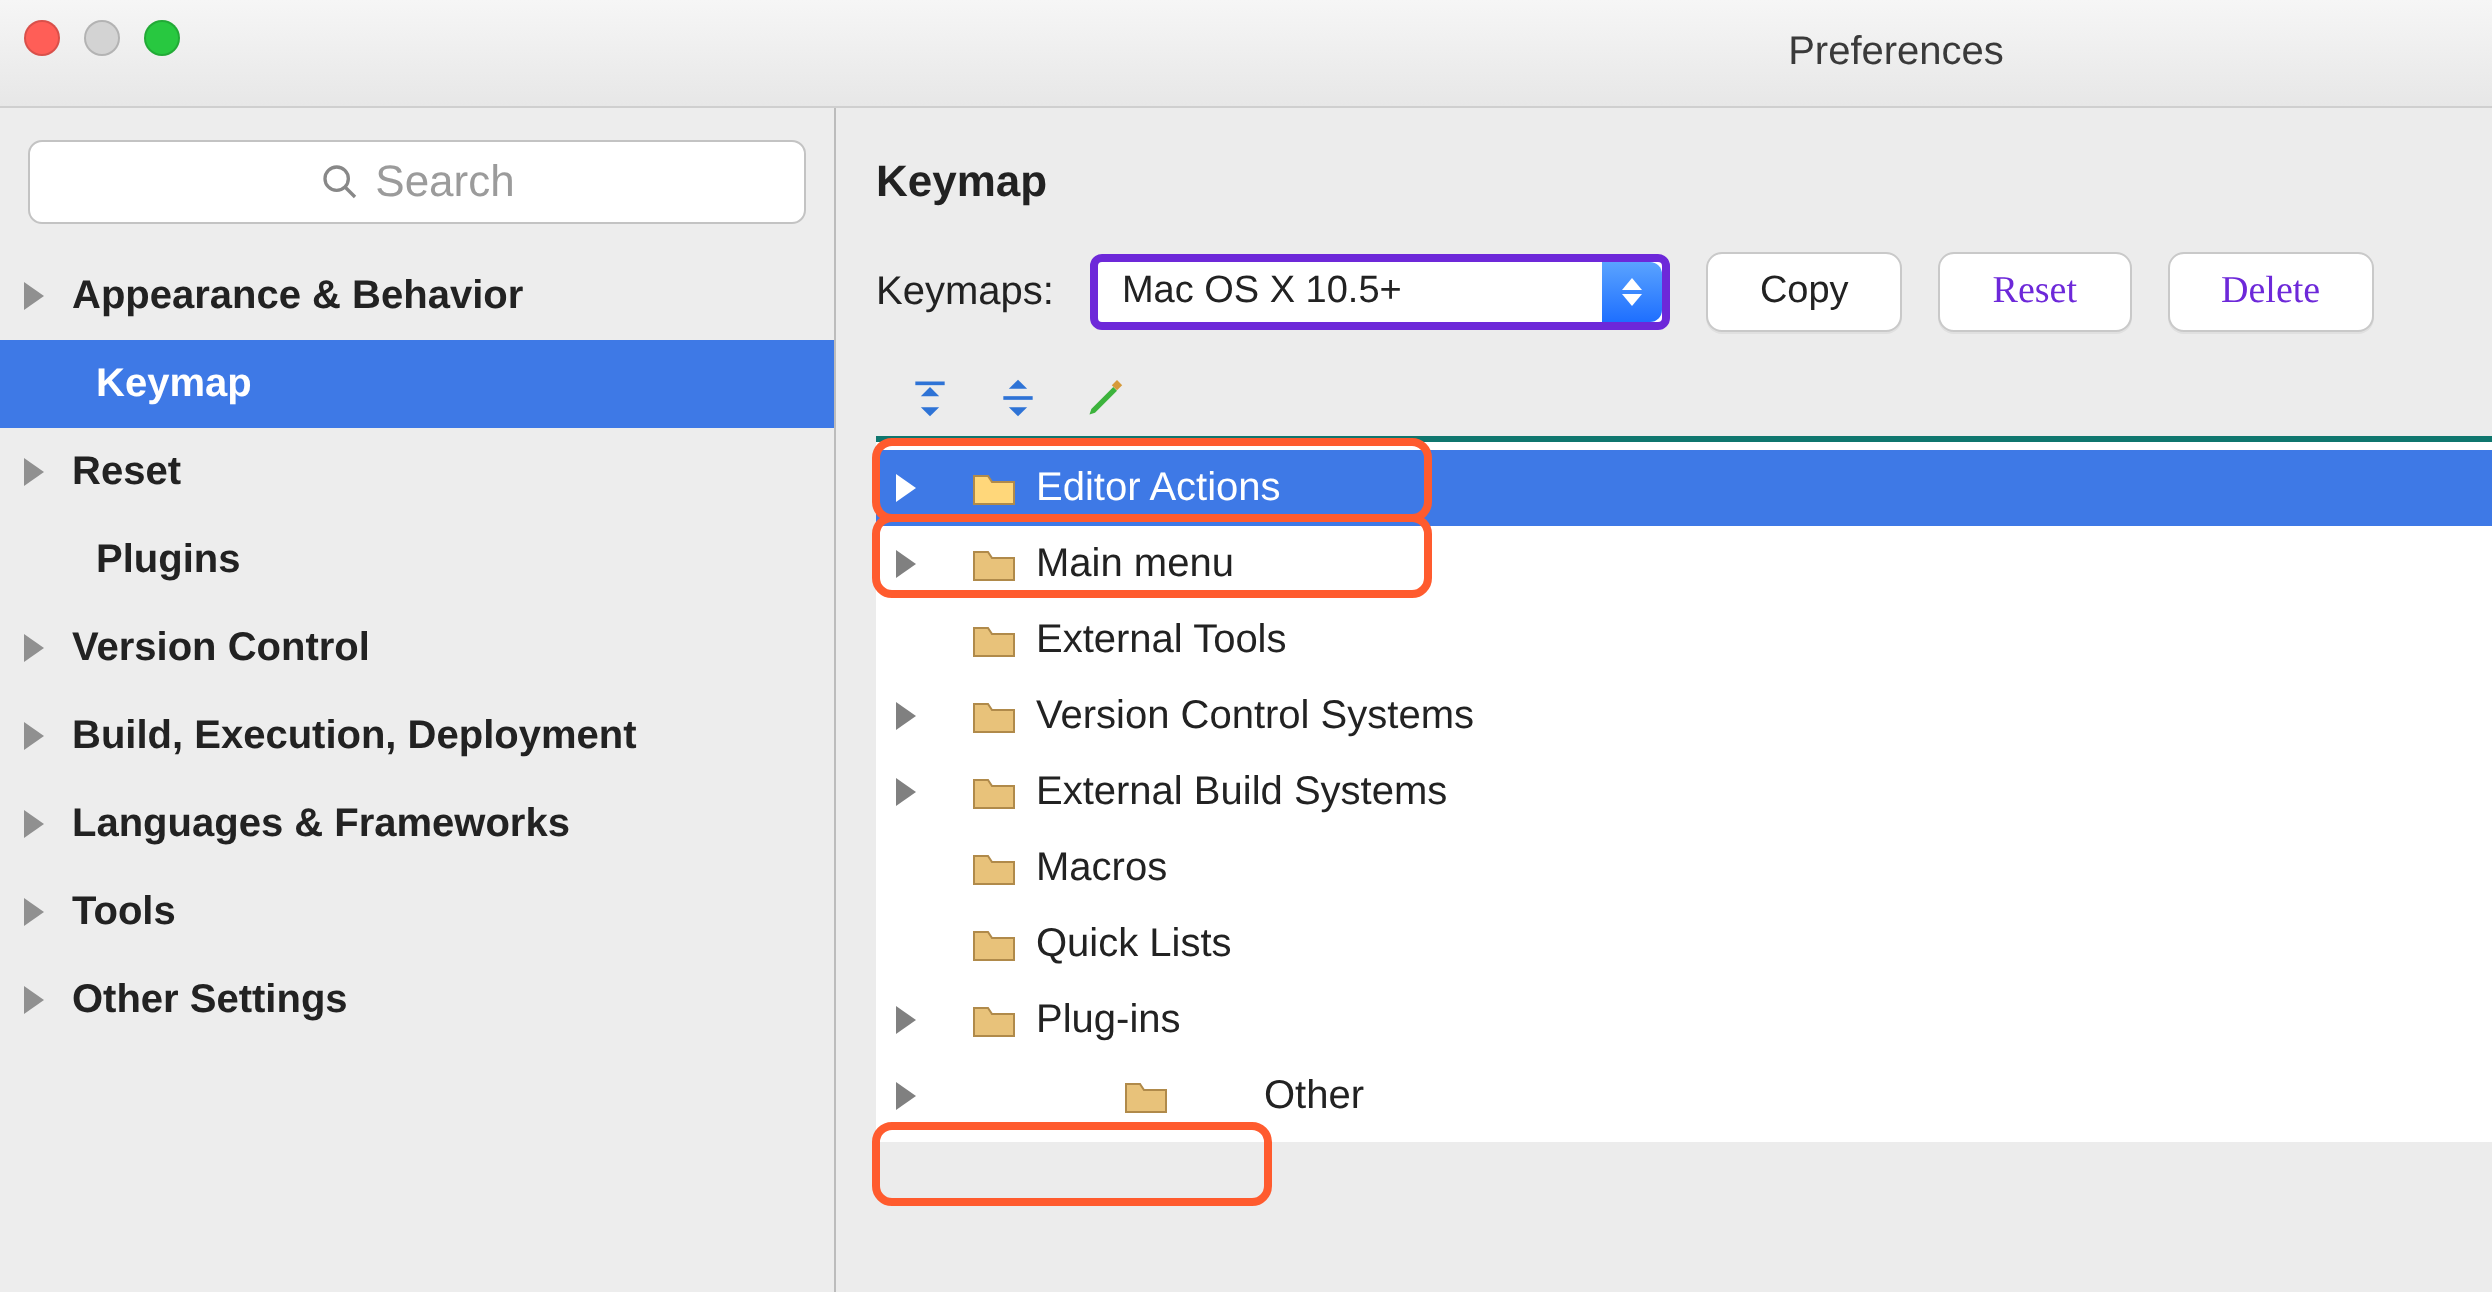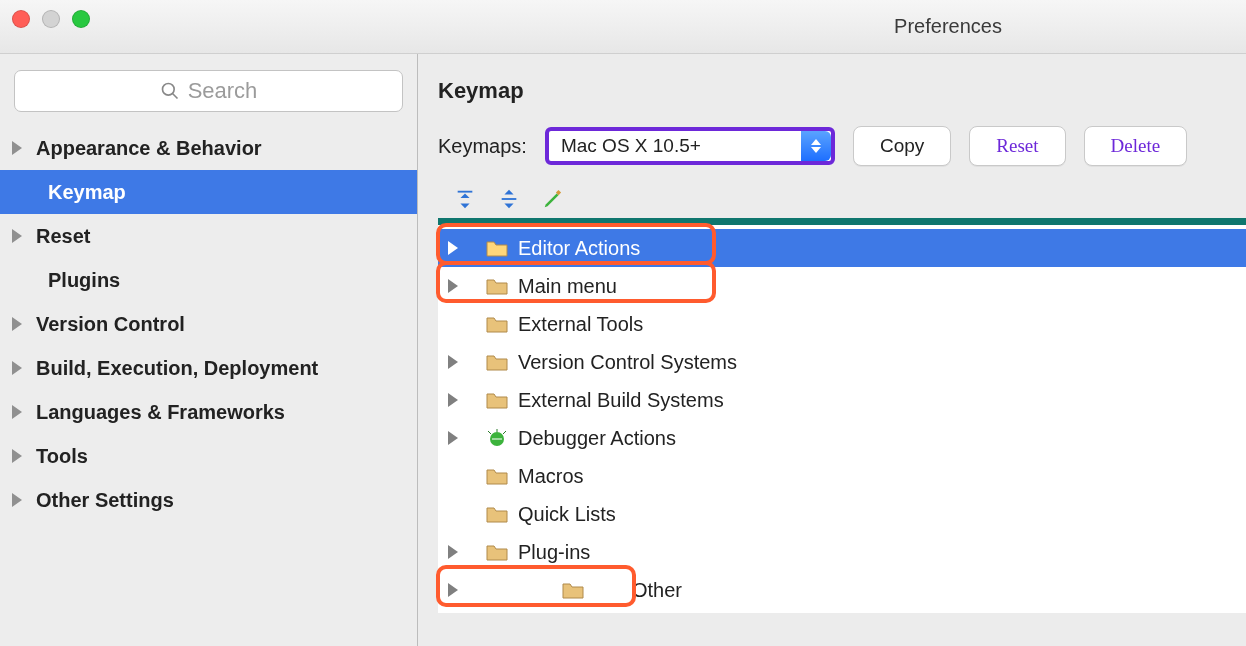--- a/index.html
+++ b/index.html
@@ -147,21 +147,21 @@
   }
   .btn.disabled { color: #6d28d9; font-family: Liberation Serif, serif; }
   .toolbar {
     display: flex;
     gap: 22px;
     margin: 0 0 8px 16px;
     align-items: center;
   }
   .treearea {
     background: #fff;
-    border-top: 7px solid #0f766e;
+    border-top: 3px solid #0f766e;
     margin-left: 0px;
     padding: 4px 0;
   }
   .treerow {
     display: flex;
     align-items: center;
     height: 38px;
     padding-left: 10px;
     gap: 10px;
     font-size: 20px;
@@ -322,32 +322,20 @@
             <span class="chev2"></span>
             <span style="width: 8px;"></span>
             <span class="foldericon">
               <svg width="22" height="18" viewBox="0 0 22 18">
                 <path d="M1 3h7l2 3h11v11H1z" fill="#e8c27a" stroke="#b08a4a"></path>
               </svg>
             </span>
             <span>External Build Systems</span>
           </div>
           <div class="treerow" style="position: relative;">
-            <span class="chev2"></span>
-            <span style="width: 8px;"></span>
-            <span class="foldericon">
-              <svg width="22" height="20" viewBox="0 0 22 20">
-                <circle cx="11" cy="10" r="7" fill="#3cb33c"></circle>
-                <path d="M11 3v-3M5 5l-3-3M17 5l3-3" stroke="#2a7a2a"></path>
-                <path d="M6 10l10 0" stroke="#fff"></path>
-              </svg>
-            </span>
-            <span>Debugger Actions</span>
-          </div>
-          <div class="treerow" style="position: relative;">
             <span class="spacer"></span>
             <span style="width: 8px;"></span>
             <span class="foldericon">
               <svg width="22" height="18" viewBox="0 0 22 18">
                 <path d="M1 3h7l2 3h11v11H1z" fill="#e8c27a" stroke="#b08a4a"></path>
               </svg>
             </span>
             <span>Macros</span>
           </div>
           <div class="treerow" style="position: relative;">

